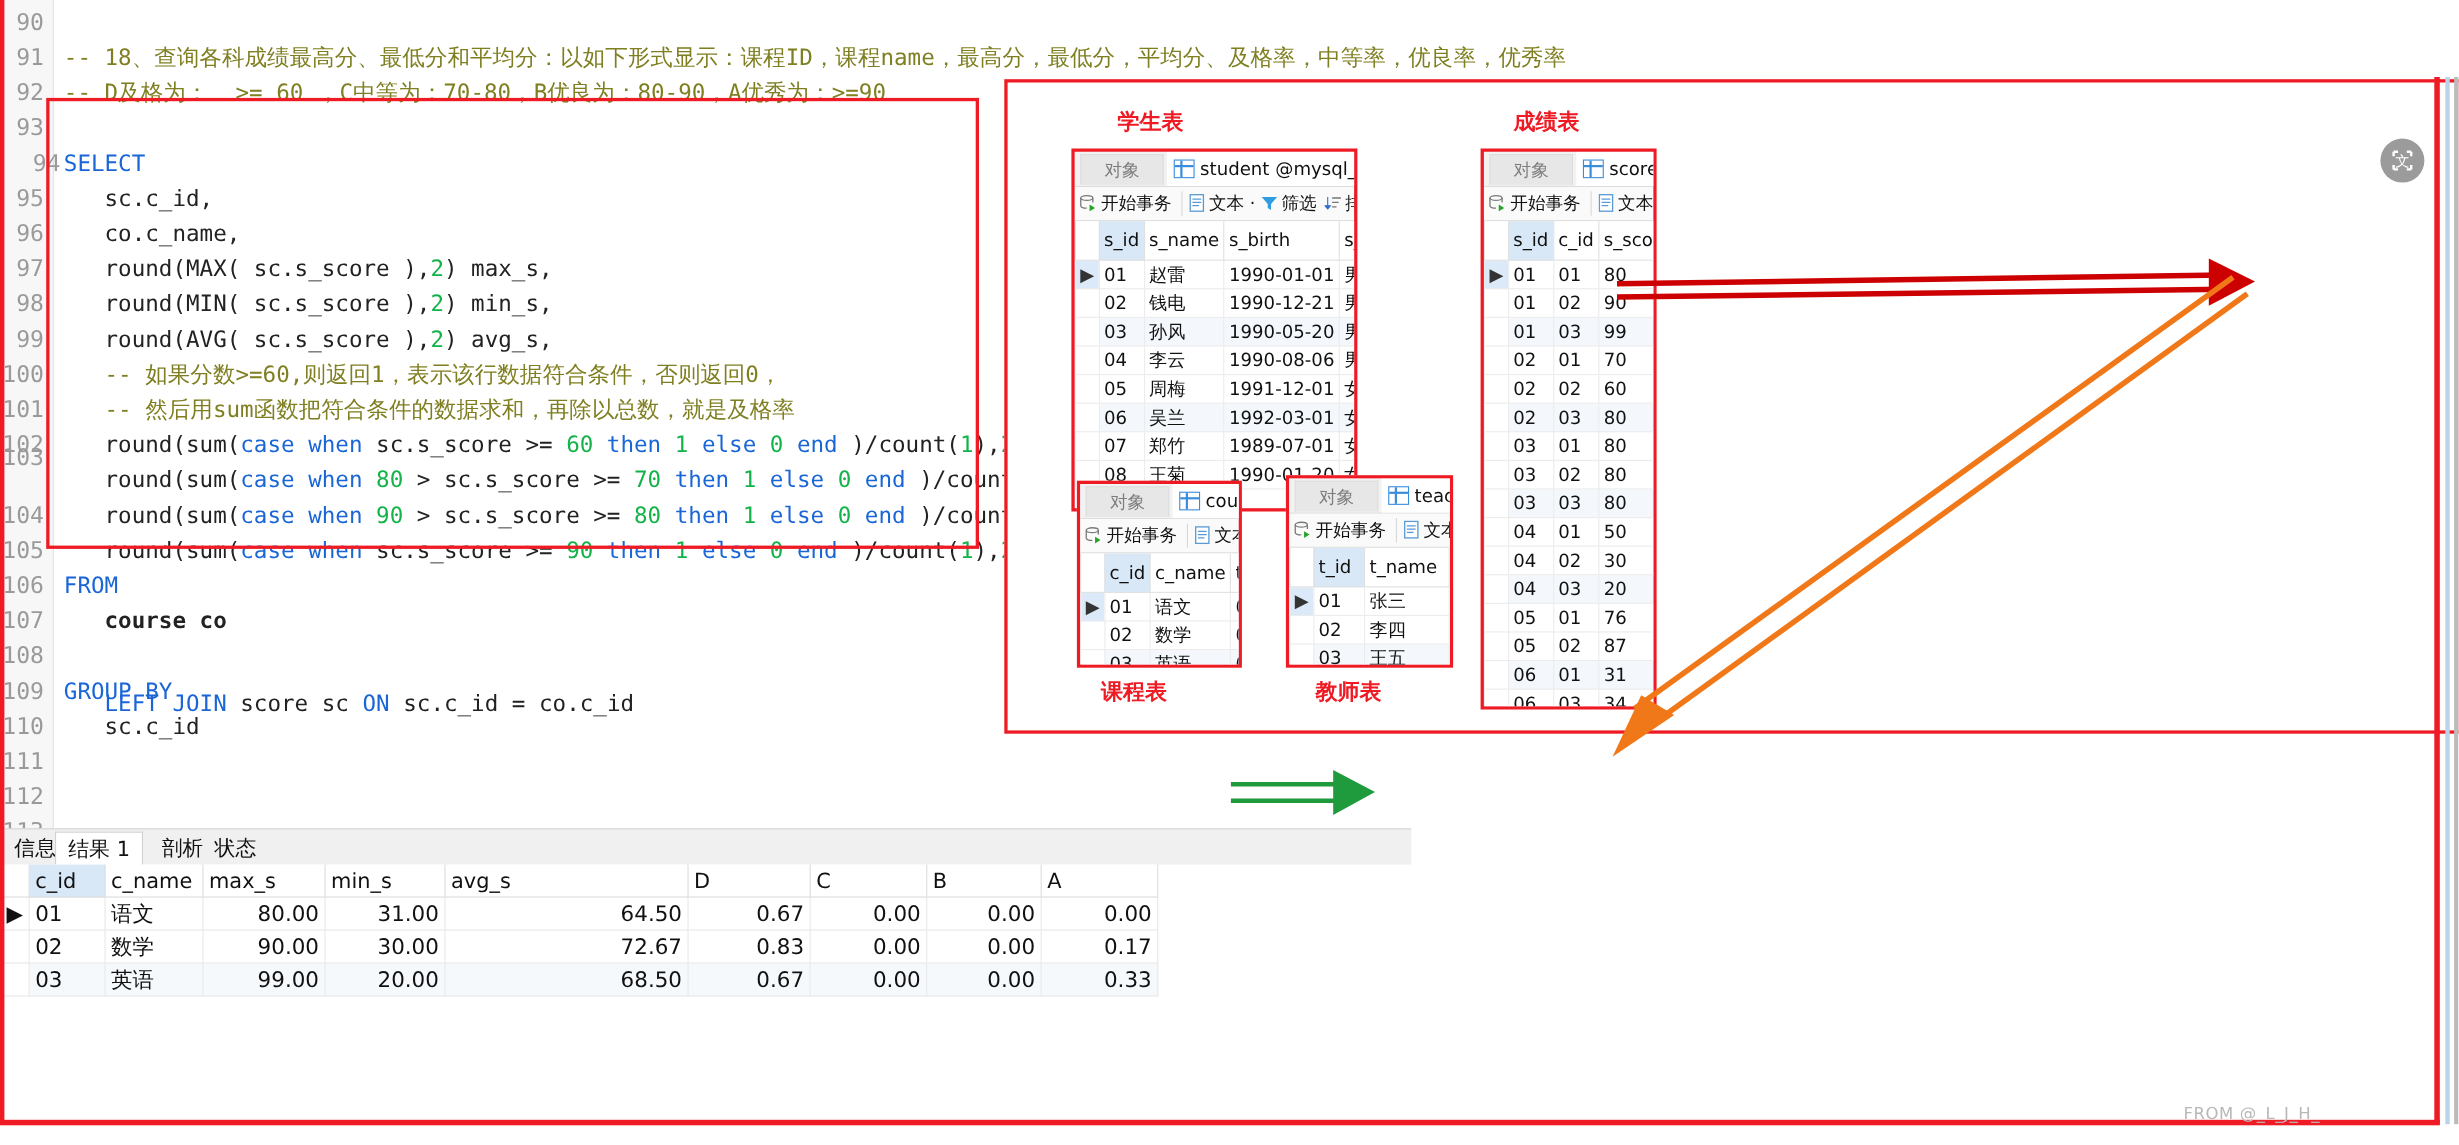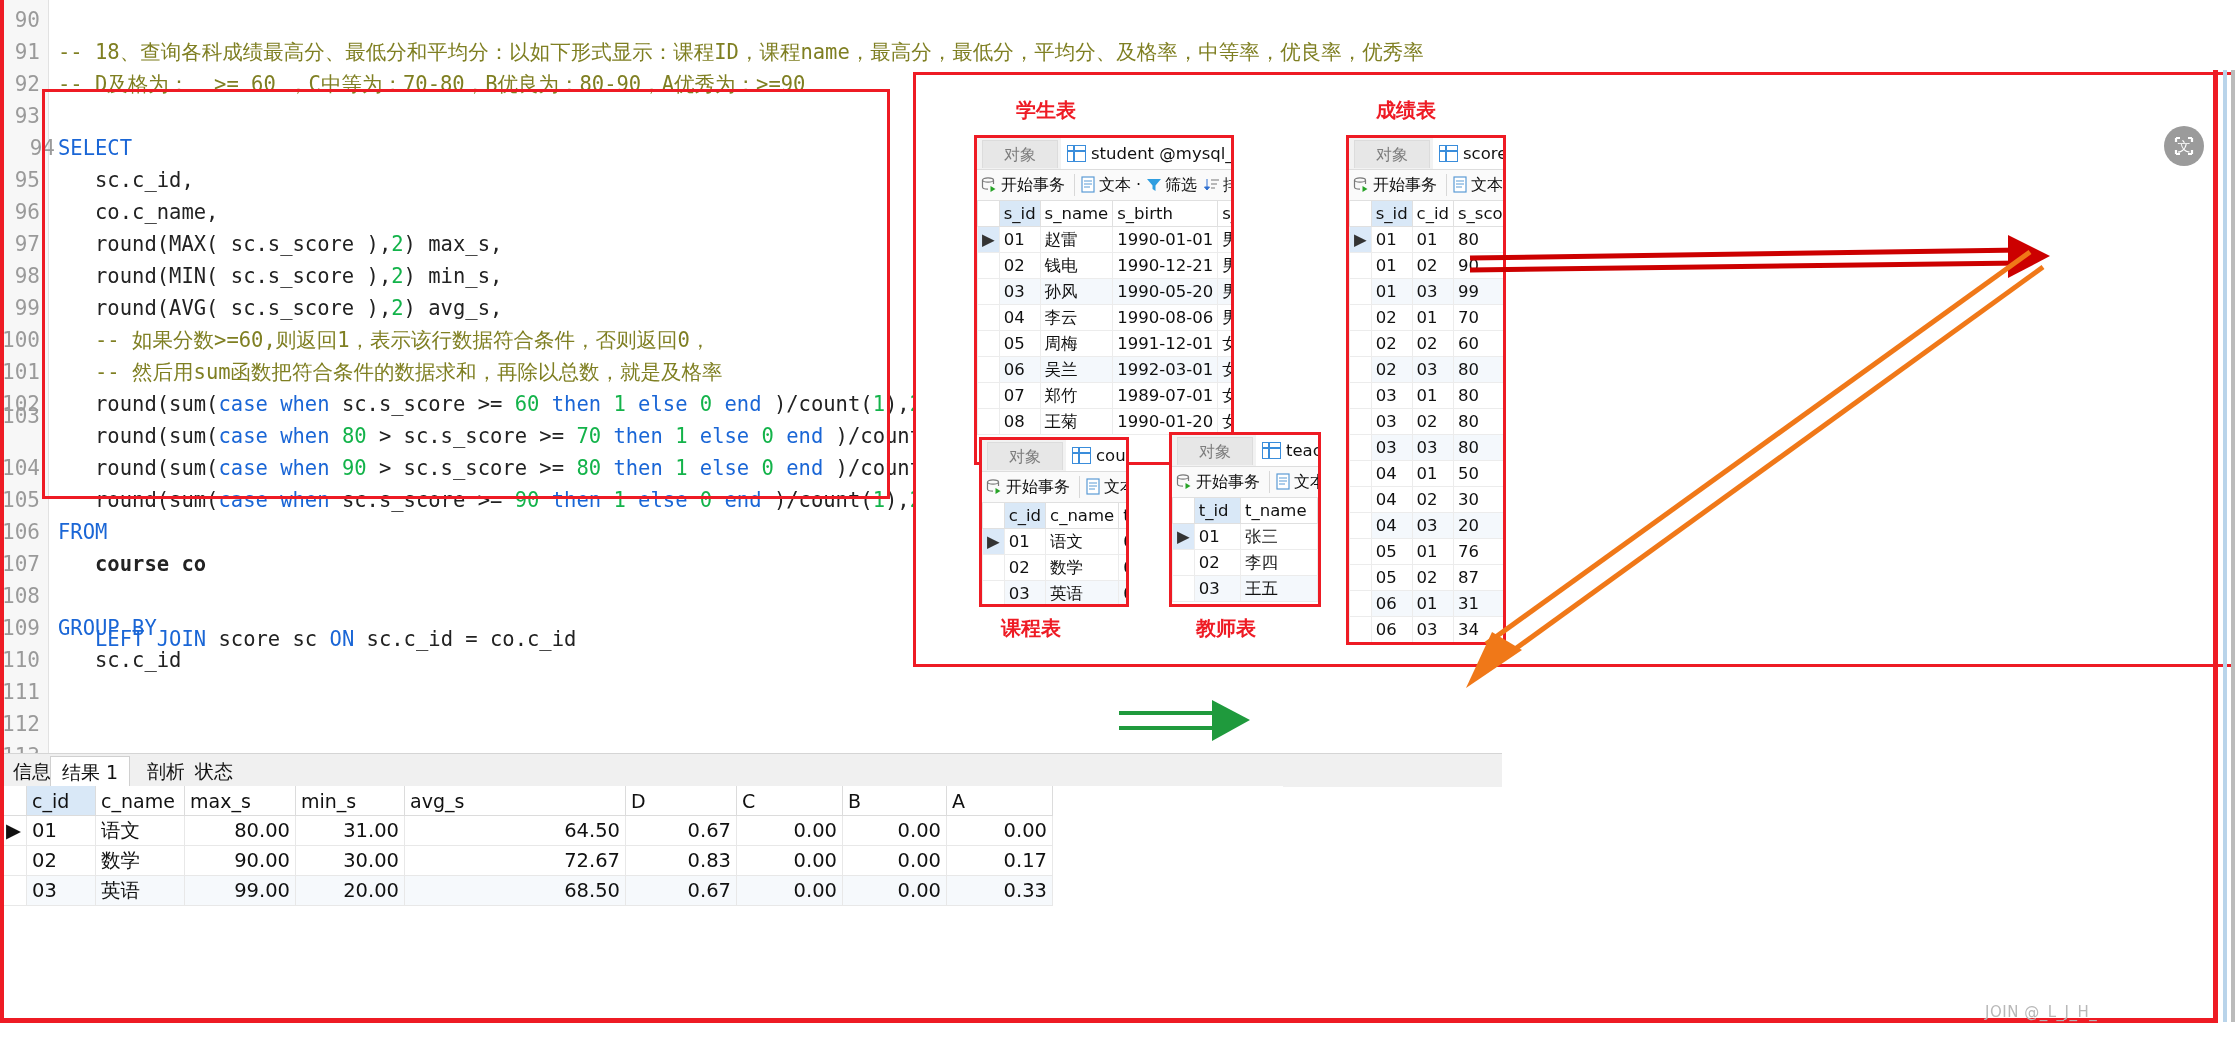--- a/index.html
+++ b/index.html
@@ -35,21 +35,21 @@
   .plain{color:#222;}
 
   
   #sqlbox{
     position:absolute;left:42px;top:89px;width:848px;height:410px;
     border:3px solid #ee1b24;box-sizing:border-box;pointer-events:none;
   }
 
   
   #tabstrip{
-    position:absolute;left:0;top:753px;width:1502px;height:33px;
+    position:absolute;left:0;top:753px;width:1283px;height:33px;
     background:#f0f0f0;border-top:1px solid #d5d5d5;
   }
   .rtab{
     position:absolute;top:2px;height:31px;line-height:31px;
     font-size:19px;color:#111;padding:0 11px;box-sizing:border-box;
     background:#f0f0f0;
   }
   .rtab.sel{background:#ffffff;border:1px solid #d0d0d0;border-bottom:none;}
 
   
@@ -110,21 +110,21 @@
     height:30px;background:#fafafa;border-bottom:1px solid #e0e0e0;position:relative;
     font-size:16px;color:#111;white-space:nowrap;
   }
   .tbtn{position:absolute;top:0;height:30px;line-height:30px;white-space:nowrap;}
   .tsep{position:absolute;top:4px;width:1px;height:22px;background:#d8d8d8;}
   .ic{display:inline-block;vertical-align:-3px;margin-right:3px;}
   .dbgrid{font-size:16.5px;color:#111;}
   .dbgrid table{border-collapse:collapse;width:100%;}
   .dbgrid th{
     background:#ffffff;border:1px solid #e0e0e0;border-top:none;font-weight:normal;
-    text-align:left;height:25px;padding:0 4px;font-size:16.5px;white-space:nowrap;margin-left:24px;
+    text-align:left;height:35px;padding:0 4px;font-size:16.5px;white-space:nowrap;margin-left:24px;
   }
   .dbgrid th.keycol{background:#d9e8f7;}
   .dbgrid td{
     border:1px solid #ececec;height:25px;padding:0 4px;font-size:16.5px;
     background:#ffffff;white-space:nowrap;
   }
   .dbgrid tr.alt td{background:#f4f8fc;}
   .mk{width:12px;background:#fff !important;text-align:center;font-size:11px;color:#333;}
   .mk.sel{background:#dbe9f8 !important;}
 
@@ -671,13 +671,13 @@
     <path d="M12 12h4M12 12v4M28 12h-4M28 12v4M12 28h4M12 28v-4M28 28h-4M28 28v-4" stroke="#ffffff" stroke-width="2.2" fill="none"></path>
     <text x="20" y="25" font-size="13" fill="#ffffff" text-anchor="middle" font-family="'DejaVu Sans', sans-serif">文</text>
   </svg>
 </div>
 
 <div id="rbar1"></div>
 <div id="rbar2"></div>
 <div id="rbar3"></div>
 <div id="bottomred"></div>
 <div id="leftredline"></div>
-<div id="watermark">JOIN @_L_J_H_</div>
+<div id="watermark">FROM @_L_J_H_</div>
 
 </body></html>

